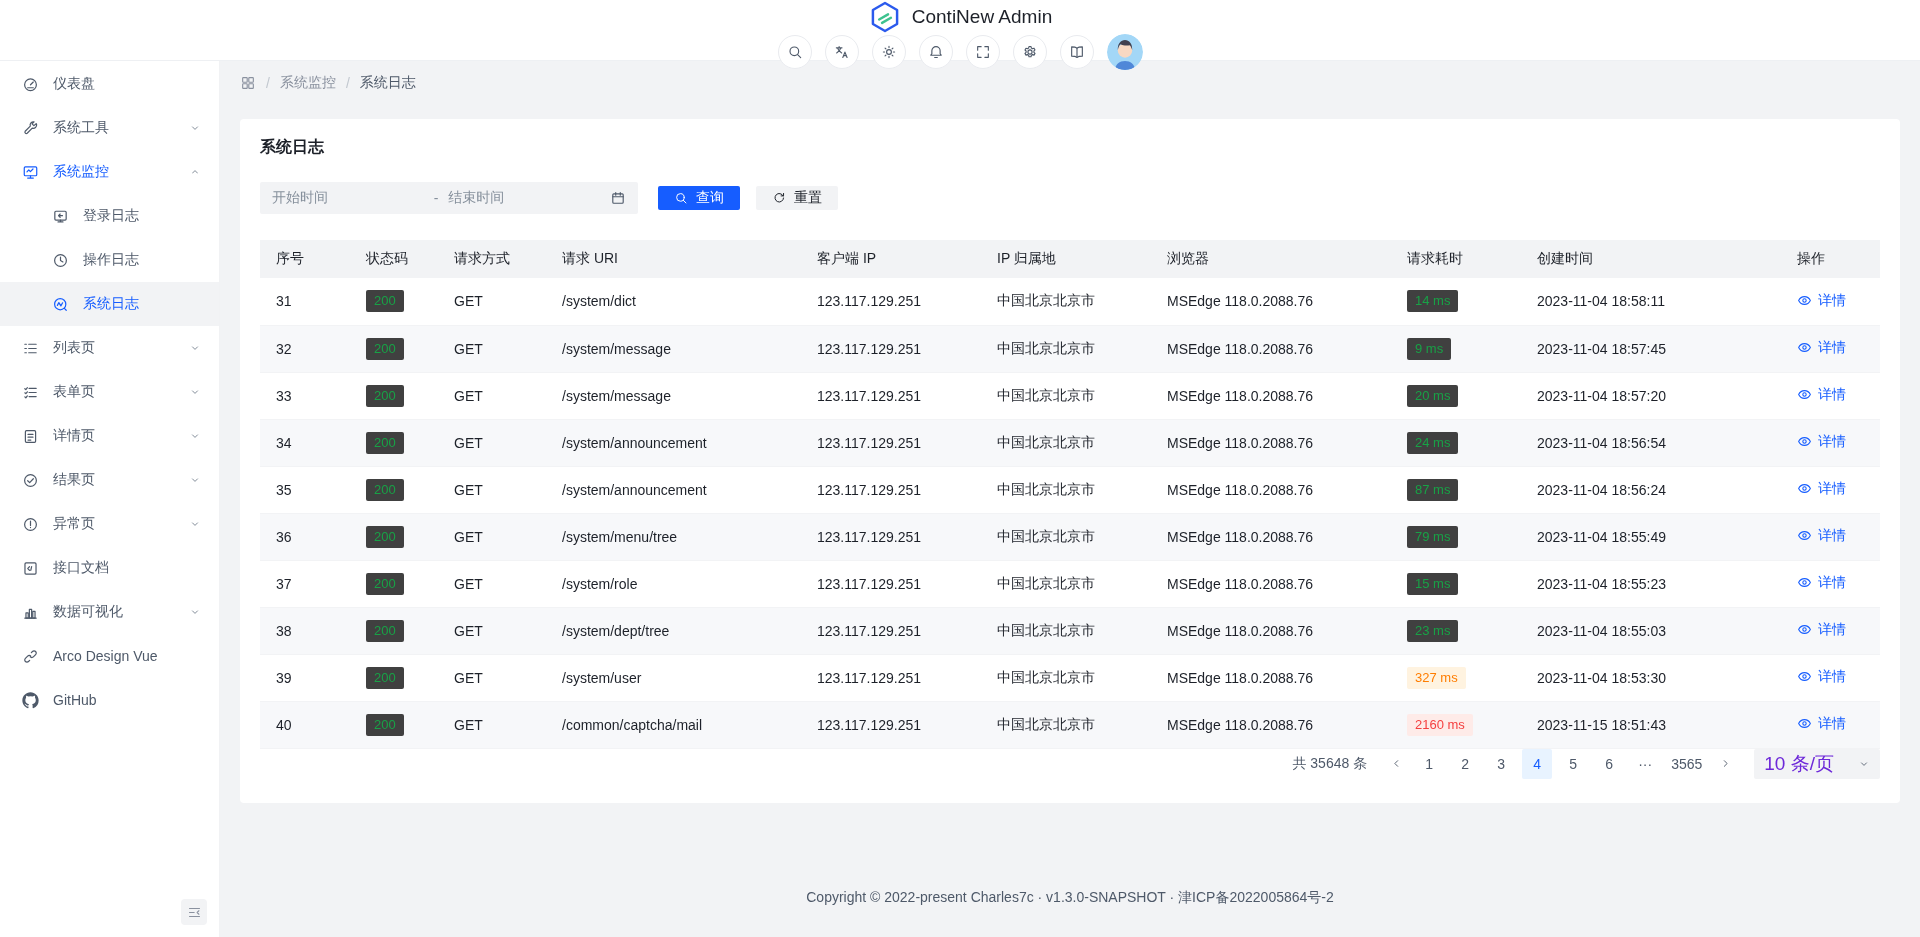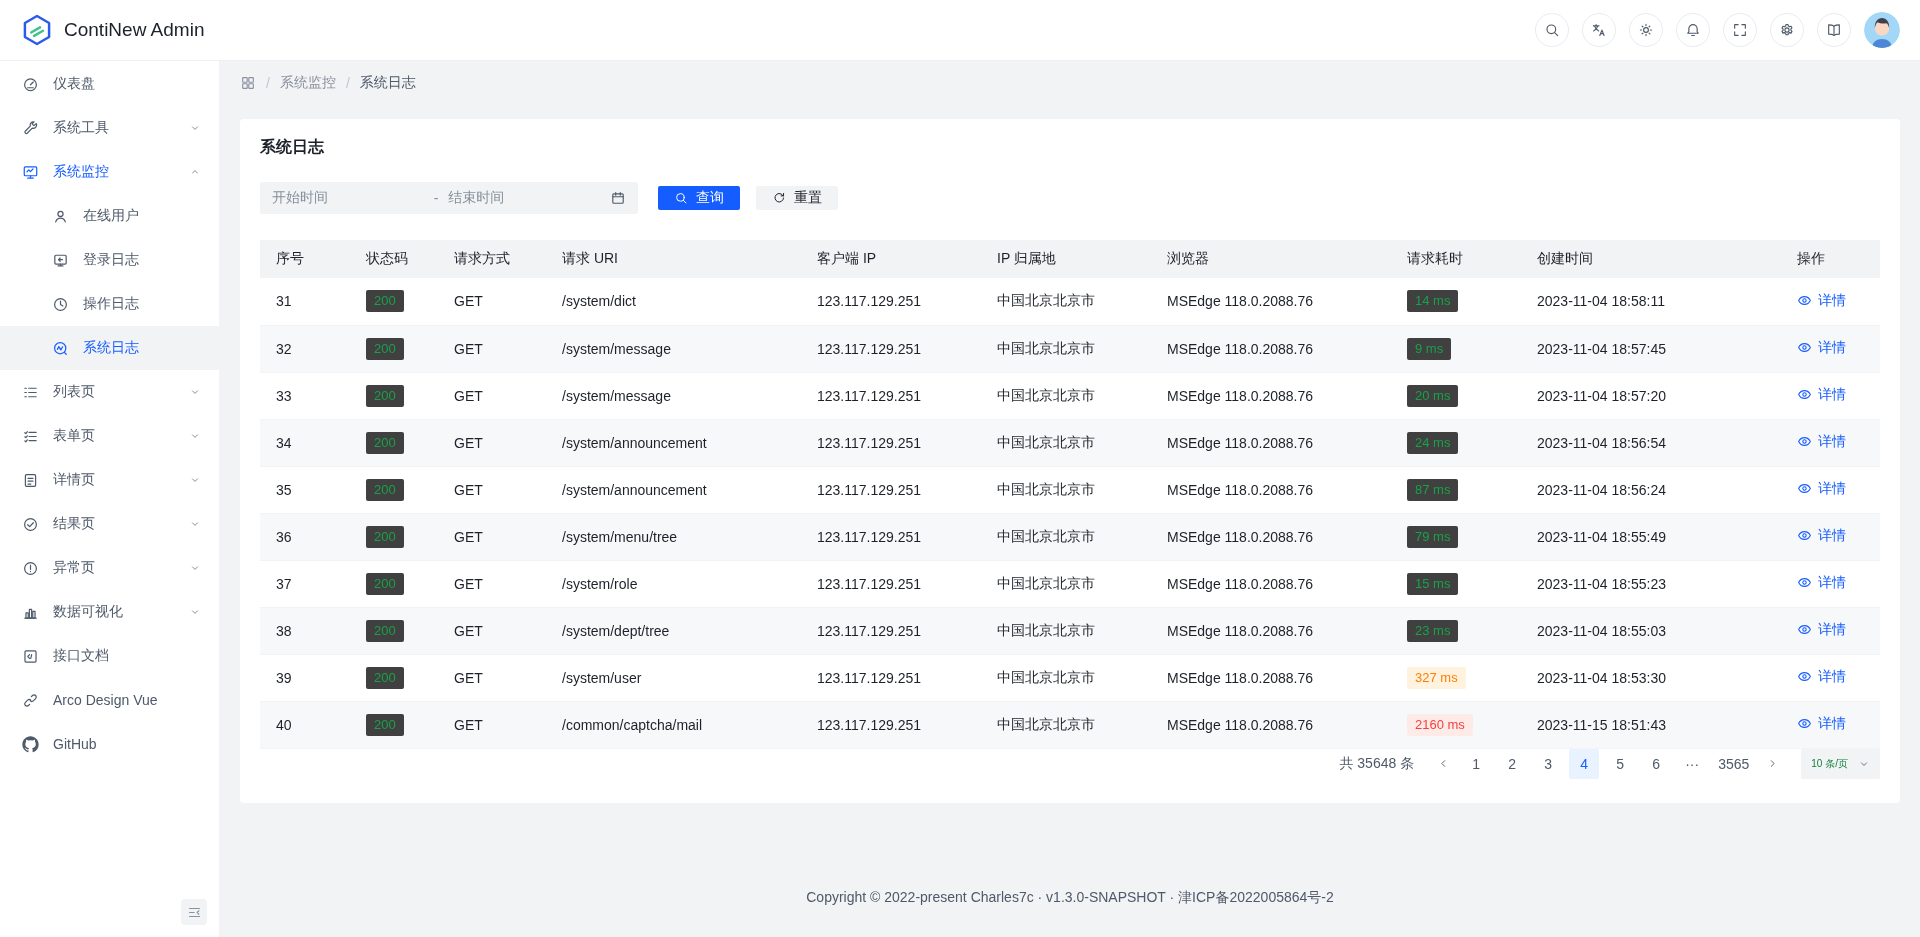--- a/index.html
+++ b/index.html
@@ -4,21 +4,21 @@
 <style>
   * { margin:0; padding:0; box-sizing:border-box; }
   html,body { width:1920px; height:937px; overflow:hidden;
     font-family:"Liberation Sans","DejaVu Sans",sans-serif;
     background:#f2f3f5; color:#1d2129; }
   svg { display:block; width:100%; height:100%; }
 
   
   .header { position:fixed; top:0; left:0; right:0; height:61px; background:#fff;
     border-bottom:1px solid #eef0f3; display:flex; align-items:center;
-    justify-content:space-between; padding:0 20px; z-index:20; }
+    justify-content:space-between; padding:0 20px; z-index:20;flex-direction:column; }
   .brand { display:flex; align-items:center; gap:10px; cursor:pointer; }
   .brand-logo { width:34px; height:34px; }
   .brand-title { font-size:19px; font-weight:500; color:#1d2129; }
   .header-right { display:flex; align-items:center; gap:13px; }
   .hicon { width:34px; height:34px; border-radius:50%; border:1px solid #e9ebef;
     background:#fff; color:#4e5969; display:flex; align-items:center;
     justify-content:center; cursor:pointer; }
   .hicon .i { width:16px; height:16px; }
   .avatar { width:36px; height:36px; border-radius:50%; overflow:hidden; cursor:pointer; }
 
@@ -84,22 +84,22 @@
     font-size:14px; color:#4e5969; }
   .pg-total { margin-right:14px; color:#4e5969; }
   .pg-arrow { width:30px; height:30px; background:transparent; border:none;
     color:#4e5969; display:flex; align-items:center; justify-content:center; cursor:pointer; }
   .pg-arrow .i { width:13px; height:13px; }
   .pg { min-width:30px; height:30px; margin:0 3px; border:none; background:transparent;
     border-radius:2px; font-size:14px; color:#4e5969; cursor:pointer; padding:0 5px; }
   .pg.active { background:#e8f3ff; color:#165dff; }
   .pg.ellipsis { cursor:default; color:#4e5969; }
   .page-size { height:30px; margin-left:14px; background:#f2f3f5; border-radius:2px;
-    border:none; padding:0 10px; display:flex; align-items:center; gap:10px;
-    font-size:10px; color:#15803d; cursor:pointer; }
+    border:none; padding:0 10px; display:flex; align-items:center; gap:24px;
+    font-size:19px; color:#6d28d9; cursor:pointer; }
   .page-size .i { width:12px; height:12px; color:#4e5969; }
 
   .footer { text-align:center; padding-top:86px; font-size:14px; color:#4e5969; }
 </style>
 </head>
 <body>
 
 <div class="header">
   <div class="brand">
     <span class="brand-logo">
@@ -228,30 +228,20 @@
         </svg>
       </span>
       <span class="side-label">系统监控</span>
       <span class="chev up">
         <svg viewBox="0 0 24 24" fill="none" stroke="currentColor" stroke-width="1.7" stroke-linecap="round" stroke-linejoin="round">
           <path d="M7 9.8l5 5 5-5"></path>
         </svg>
       </span>
     </div>
 
-    <div class="side-item child">
-      <span class="i">
-        <svg viewBox="0 0 24 24" fill="none" stroke="currentColor" stroke-width="1.7" stroke-linecap="round" stroke-linejoin="round">
-          <circle cx="12" cy="8.3" r="3.6"></circle>
-          <path d="M5.2 19.6c1.2-3.6 3.8-5.3 6.8-5.3s5.6 1.7 6.8 5.3"></path>
-        </svg>
-      </span>
-      <span class="side-label">在线用户</span>
-
-    </div>
 
     <div class="side-item child">
       <span class="i">
         <svg viewBox="0 0 24 24" fill="none" stroke="currentColor" stroke-width="1.7" stroke-linecap="round" stroke-linejoin="round">
           <rect x="4" y="4.6" width="16" height="12.4" rx="1.5"></rect>
           <path d="M14.8 10.8H9.2 M11.5 8.5l-2.3 2.3 2.3 2.3 M12 17v2.6 M8.5 19.6h7"></path>
         </svg>
       </span>
       <span class="side-label">登录日志</span>
 
@@ -343,48 +333,48 @@
           <circle cx="12" cy="12" r="8.3"></circle>
           <path d="M12 7.3v6 M12 16.2v.2"></path>
         </svg>
       </span>
       <span class="side-label">异常页</span>
       <span class="chev down">
         <svg viewBox="0 0 24 24" fill="none" stroke="currentColor" stroke-width="1.7" stroke-linecap="round" stroke-linejoin="round">
           <path d="M7 9.8l5 5 5-5"></path>
         </svg>
       </span>
+    </div>
+
+    <div class="side-item">
+      <span class="i">
+        <svg viewBox="0 0 24 24" fill="none" stroke="currentColor" stroke-width="1.7" stroke-linecap="round" stroke-linejoin="round">
+          <rect x="4.2" y="4.2" width="15.6" height="15.6" rx="1.5"></rect>
+          <path d="M10.6 9.3L8.2 12l2.4 2.7 M13.6 9.3l-1.2 5.4"></path>
+        </svg>
+      </span>
+      <span class="side-label">接口文档</span>
+
     </div>
 
     <div class="side-item">
       <span class="i">
         <svg viewBox="0 0 24 24" fill="none" stroke="currentColor" stroke-width="1.7" stroke-linecap="round" stroke-linejoin="round">
           <path d="M4 20h16"></path>
           <rect x="5.6" y="12.6" width="3.2" height="7.4"></rect>
           <rect x="10.4" y="7.6" width="3.2" height="12.4"></rect>
           <rect x="15.2" y="10.4" width="3.2" height="9.6"></rect>
         </svg>
       </span>
       <span class="side-label">数据可视化</span>
       <span class="chev down">
         <svg viewBox="0 0 24 24" fill="none" stroke="currentColor" stroke-width="1.7" stroke-linecap="round" stroke-linejoin="round">
           <path d="M7 9.8l5 5 5-5"></path>
         </svg>
       </span>
-    </div>
-
-    <div class="side-item">
-      <span class="i">
-        <svg viewBox="0 0 24 24" fill="none" stroke="currentColor" stroke-width="1.7" stroke-linecap="round" stroke-linejoin="round">
-          <rect x="4.2" y="4.2" width="15.6" height="15.6" rx="1.5"></rect>
-          <path d="M10.6 9.3L8.2 12l2.4 2.7 M13.6 9.3l-1.2 5.4"></path>
-        </svg>
-      </span>
-      <span class="side-label">接口文档</span>
-
     </div>
 
     <div class="side-item">
       <span class="i">
         <svg viewBox="0 0 24 24" fill="none" stroke="currentColor" stroke-width="1.7" stroke-linecap="round" stroke-linejoin="round">
           <path d="M13.2 6.6l1.6-1.6a3.1 3.1 0 0 1 4.4 4.4l-3.2 3.2a3.1 3.1 0 0 1-4.4 0 M10.8 17.4l-1.6 1.6a3.1 3.1 0 0 1-4.4-4.4l3.2-3.2a3.1 3.1 0 0 1 4.4 0"></path>
         </svg>
       </span>
       <span class="side-label">Arco Design Vue</span>
 

